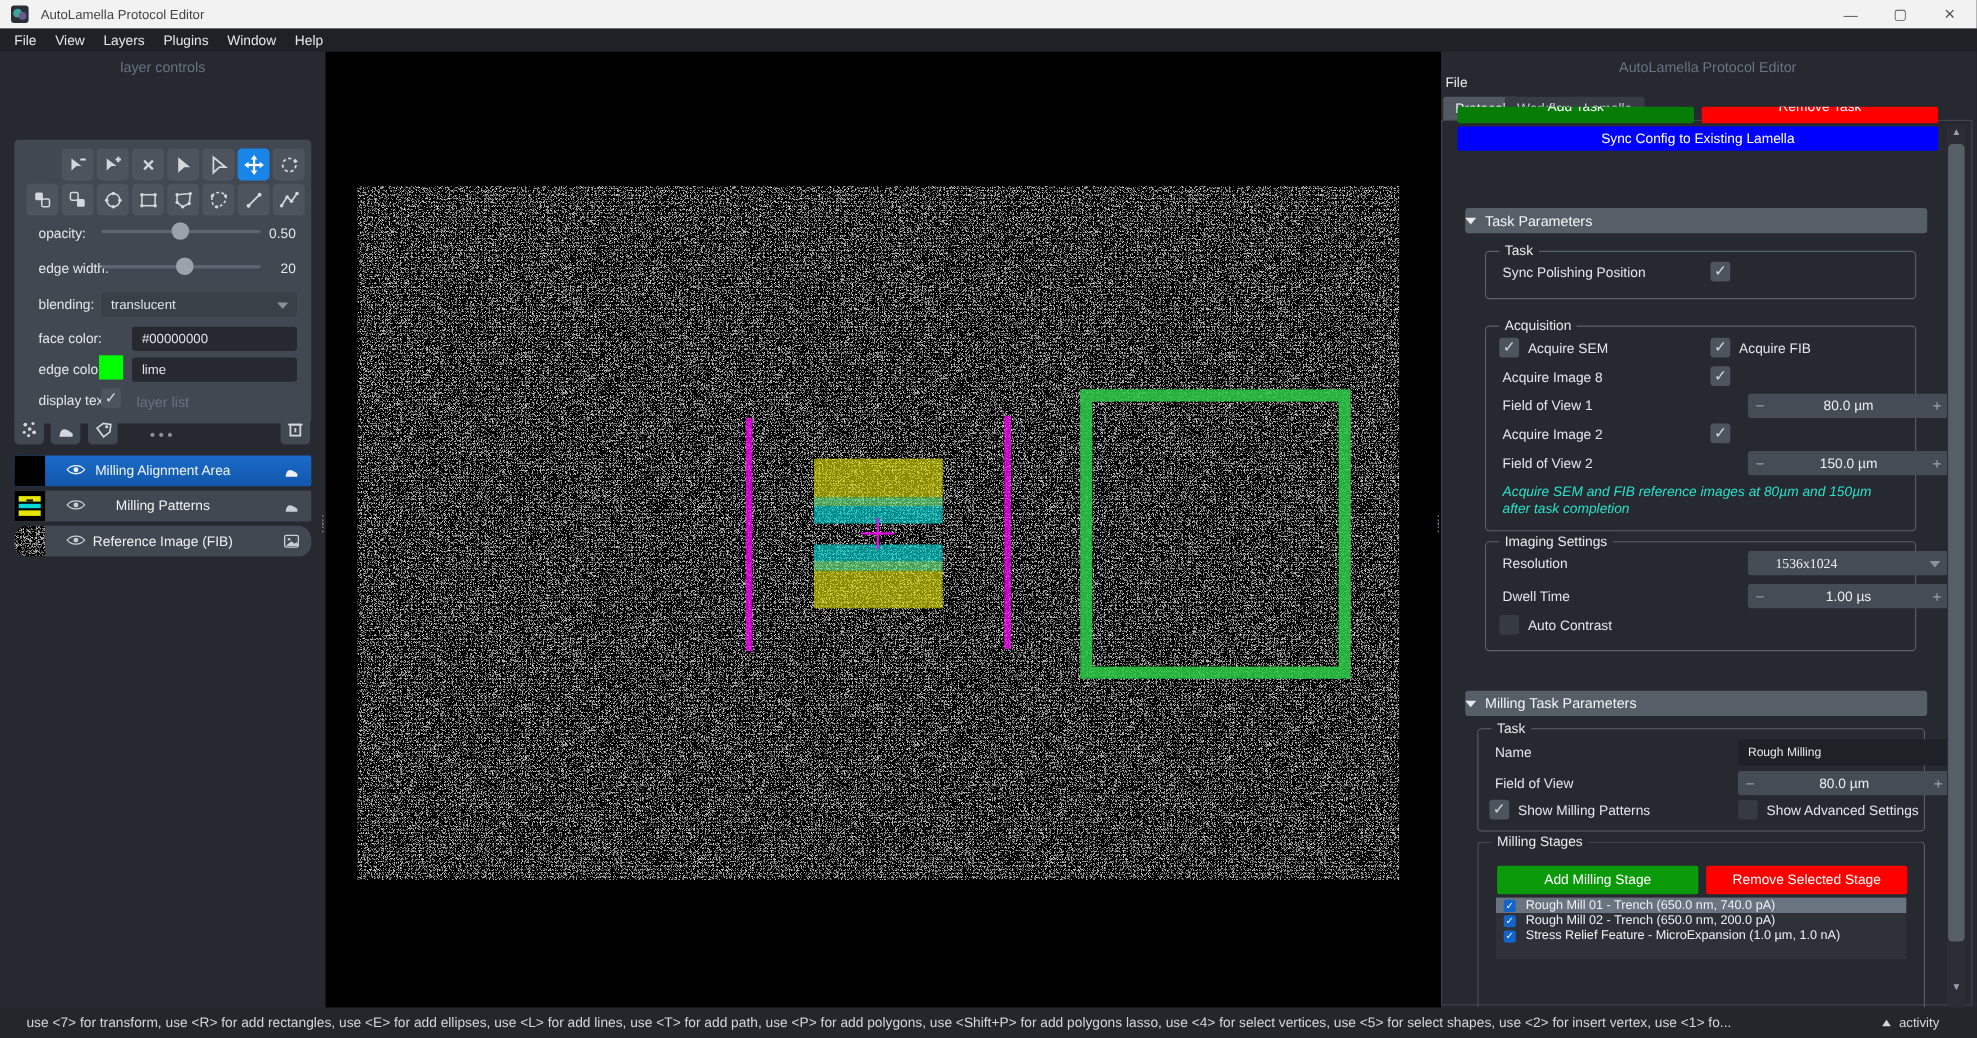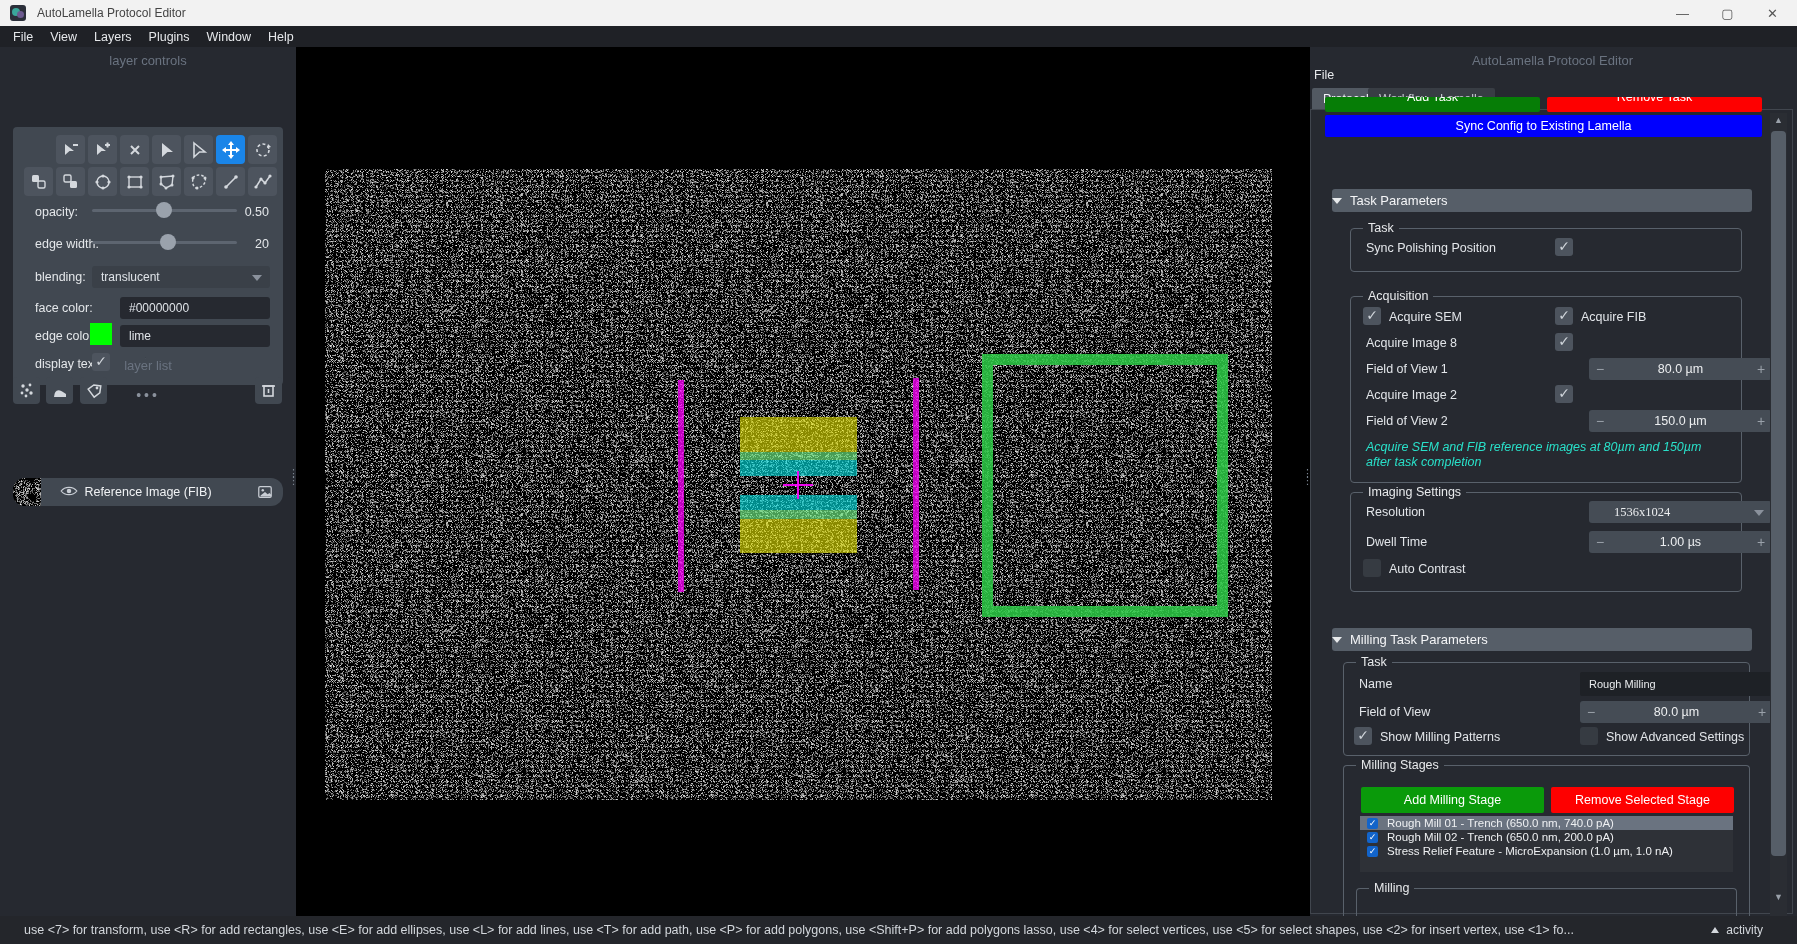--- a/index.html
+++ b/index.html
@@ -375,21 +375,48 @@
       </svg>
   </div>
   <div class="llbtn" style="left:255px; top:330px;">
     <svg width="17" height="17" viewBox="0 0 17 17">
         <line x1="2" y1="4" x2="15" y2="4" stroke="#d4d8dd" stroke-width="1.6"></line>
         <rect x="4" y="4" width="9" height="10" fill="none" stroke="#d4d8dd" stroke-width="1.6"></rect>
         <line x1="8.5" y1="7" x2="8.5" y2="11" stroke="#d4d8dd" stroke-width="1.6"></line>
       </svg>
   </div>
 
-
+  <div class="layer-row selected" style="top:367px;">
+    <div class="layer-thumb"></div>
+    <svg class="layer-eye" width="18" height="14" viewBox="0 0 24 16">
+      <path d="M1.5 8 C6.5 1.5 17.5 1.5 22.5 8 C17.5 14.5 6.5 14.5 1.5 8 Z" fill="none" stroke="#eef1f4" stroke-width="1.6"></path>
+        <circle cx="12" cy="8" r="3" fill="#eef1f4"></circle>
+    </svg>
+    <span class="layer-name">Milling Alignment Area</span>
+    <svg class="layer-type" width="16" height="16" viewBox="0 0 18 18">
+        <path d="M3 15 Q4 3 15 12 L15 15 Z" fill="#eef1f4"></path>
+      </svg>
+  </div>
+
+  <div class="layer-row" style="top:399px;">
+    <div class="layer-thumb">
+      <div class="abs" style="left:4px; top:5px; width:20px; height:5px; background:#e6e600;"></div>
+      <div class="abs" style="left:4px; top:12px; width:20px; height:4px; background:#00d8d8;"></div>
+      <div class="abs" style="left:11px; top:8px; width:6px; height:2px; background:#111;"></div>
+      <div class="abs" style="left:4px; top:18px; width:20px; height:5px; background:#e6e600;"></div>
+    </div>
+    <svg class="layer-eye" width="18" height="14" viewBox="0 0 24 16">
+      <path d="M1.5 8 C6.5 1.5 17.5 1.5 22.5 8 C17.5 14.5 6.5 14.5 1.5 8 Z" fill="none" stroke="#c9ced5" stroke-width="1.6"></path>
+        <circle cx="12" cy="8" r="3" fill="#c9ced5"></circle>
+    </svg>
+    <span class="layer-name">Milling Patterns</span>
+    <svg class="layer-type" width="16" height="16" viewBox="0 0 18 18">
+        <path d="M3 15 Q4 3 15 12 L15 15 Z" fill="#c9ced5"></path>
+      </svg>
+  </div>
 
   <div class="layer-row" style="top:431px;border-radius:12px;">
     <div class="layer-thumb">
       <svg width="28" height="28">
           <filter id="nz-thumb">
             <feTurbulence type="turbulence" baseFrequency="0.95" numOctaves="2" seed="11"></feTurbulence>
             <feColorMatrix type="saturate" values="0"></feColorMatrix>
             <feComponentTransfer>
               <feFuncR type="linear" slope="2.4" intercept="-0.6"></feFuncR>
               <feFuncG type="linear" slope="2.4" intercept="-0.6"></feFuncG>
@@ -637,23 +664,20 @@
     <div class="stage-row" style="top:14px;">
       <span class="stage-cb">✓</span>
       <span>Rough Mill 02 - Trench (650.0 nm, 200.0 pA)</span>
     </div>
     <div class="stage-row" style="top:28px;">
       <span class="stage-cb">✓</span>
       <span>Stress Relief Feature - MicroExpansion (1.0 µm, 1.0 nA)</span>
     </div>
   </div>
 
-  <div class="groupbox" style="left:46px; top:841px; width:381px; height:28px; border-bottom:none; border-radius:4px 4px 0 0;">
-    <span class="gb-title">Milling</span>
-  </div>
 
   <div class="abs" id="rp-scroll-track"></div>
   <div class="abs" id="rp-scroll-handle"></div>
   <div class="abs" id="rp-scroll-up">▲</div>
   <div class="abs" id="rp-scroll-down">▼</div>
 </div>
 
 <div class="abs" id="statusbar">
   <span id="status-text">use &lt;7&gt; for transform, use &lt;R&gt; for add rectangles, use &lt;E&gt; for add ellipses, use &lt;L&gt; for add lines, use &lt;T&gt; for add path, use &lt;P&gt; for add polygons, use &lt;Shift+P&gt; for add polygons lasso, use &lt;4&gt; for select vertices, use &lt;5&gt; for select shapes, use &lt;2&gt; for insert vertex, use &lt;1&gt; fo...</span>
   <span id="activity">

